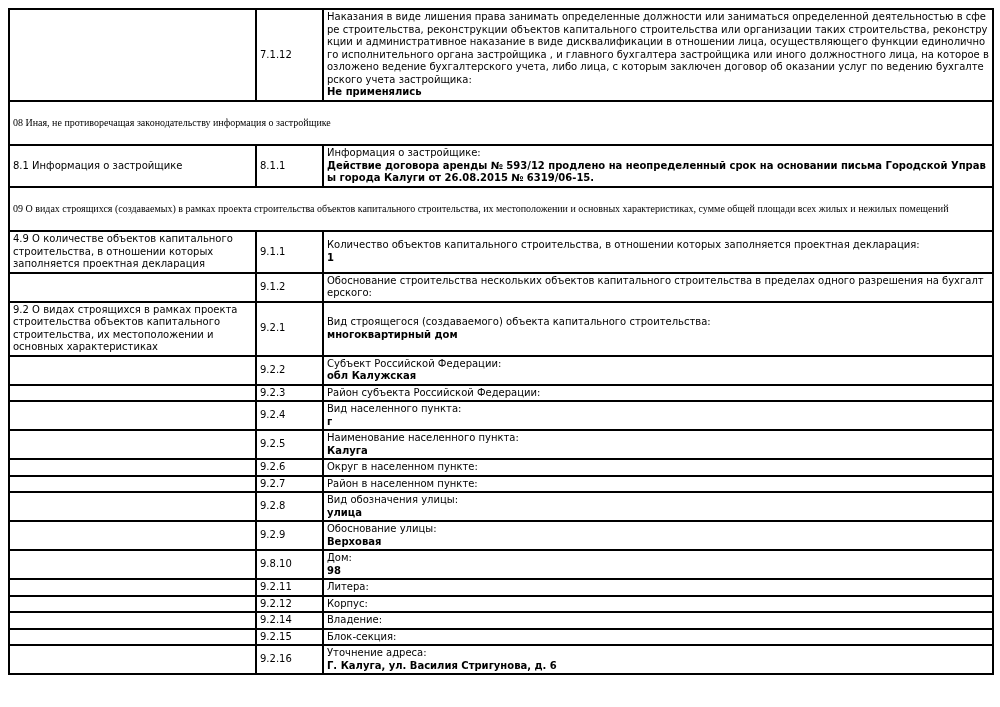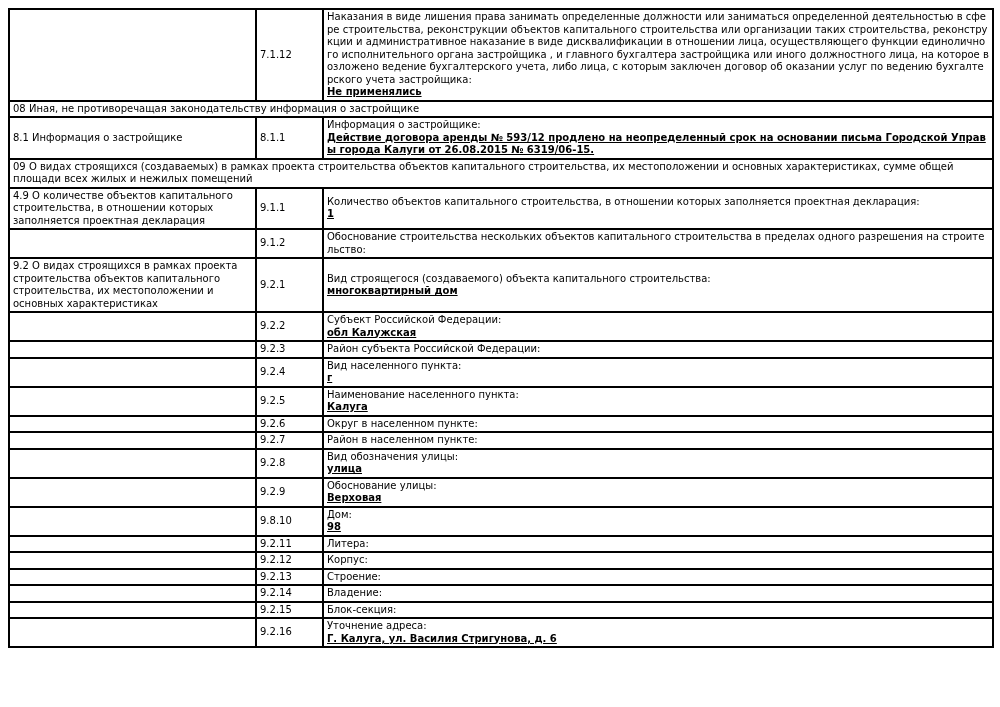--- a/index.html
+++ b/index.html
@@ -23,40 +23,40 @@
     border: 1px solid #000000;
   }
   td {
     border: 1px solid #000000;
     padding: 1px 3px;
     vertical-align: middle;
     overflow: hidden;
     background: #ffffff;
   }
   td.section-cell {
-    padding: 1px 3px;
+    padding: 15px 3px;
+    font-family: Liberation Serif, serif;
   }
   td.cat-cell {
     width: 247px;
     margin-left: 20px;
   }
   td.num-cell {
     width: 67px;
   }
   td.content-cell {
     width: 670px;
   }
   .field-label {
     word-break: break-all;
     font-weight: normal;
   }
   .field-value {
     word-break: break-all;
     font-weight: bold;
-    text-decoration: underline;
   }
 </style>
 </head>
 <body>
 
 <div class="page">
   <table class="decl">
     <colgroup>
       <col style="width:247px">
       <col style="width:67px">
@@ -90,21 +90,21 @@
           <td class="num-cell">9.1.1</td>
           <td class="content-cell">
             <div class="field-label">Количество объектов капитального строительства, в отношении которых заполняется проектная декларация:</div>
             <div class="field-value">1</div>
           </td>
         </tr>
         <tr>
           <td class="cat-cell"></td>
           <td class="num-cell">9.1.2</td>
           <td class="content-cell">
-            <div class="field-label">Обоснование строительства нескольких объектов капитального строительства в пределах одного разрешения на строительство:</div>
+            <div class="field-label">Обоснование строительства нескольких объектов капитального строительства в пределах одного разрешения на бухгалтерского:</div>
           </td>
         </tr>
         <tr>
           <td class="cat-cell">9.2 О видах строящихся в рамках проекта строительства объектов капитального строительства, их местоположении и основных характеристиках</td>
           <td class="num-cell">9.2.1</td>
           <td class="content-cell">
             <div class="field-label">Вид строящегося (создаваемого) объекта капитального строительства:</div>
             <div class="field-value">многоквартирный дом</div>
           </td>
         </tr>
@@ -182,27 +182,20 @@
           <td class="num-cell">9.2.11</td>
           <td class="content-cell">
             <div class="field-label">Литера:</div>
           </td>
         </tr>
         <tr>
           <td class="cat-cell"></td>
           <td class="num-cell">9.2.12</td>
           <td class="content-cell">
             <div class="field-label">Корпус:</div>
-          </td>
-        </tr>
-        <tr>
-          <td class="cat-cell"></td>
-          <td class="num-cell">9.2.13</td>
-          <td class="content-cell">
-            <div class="field-label">Строение:</div>
           </td>
         </tr>
         <tr>
           <td class="cat-cell"></td>
           <td class="num-cell">9.2.14</td>
           <td class="content-cell">
             <div class="field-label">Владение:</div>
           </td>
         </tr>
         <tr>

